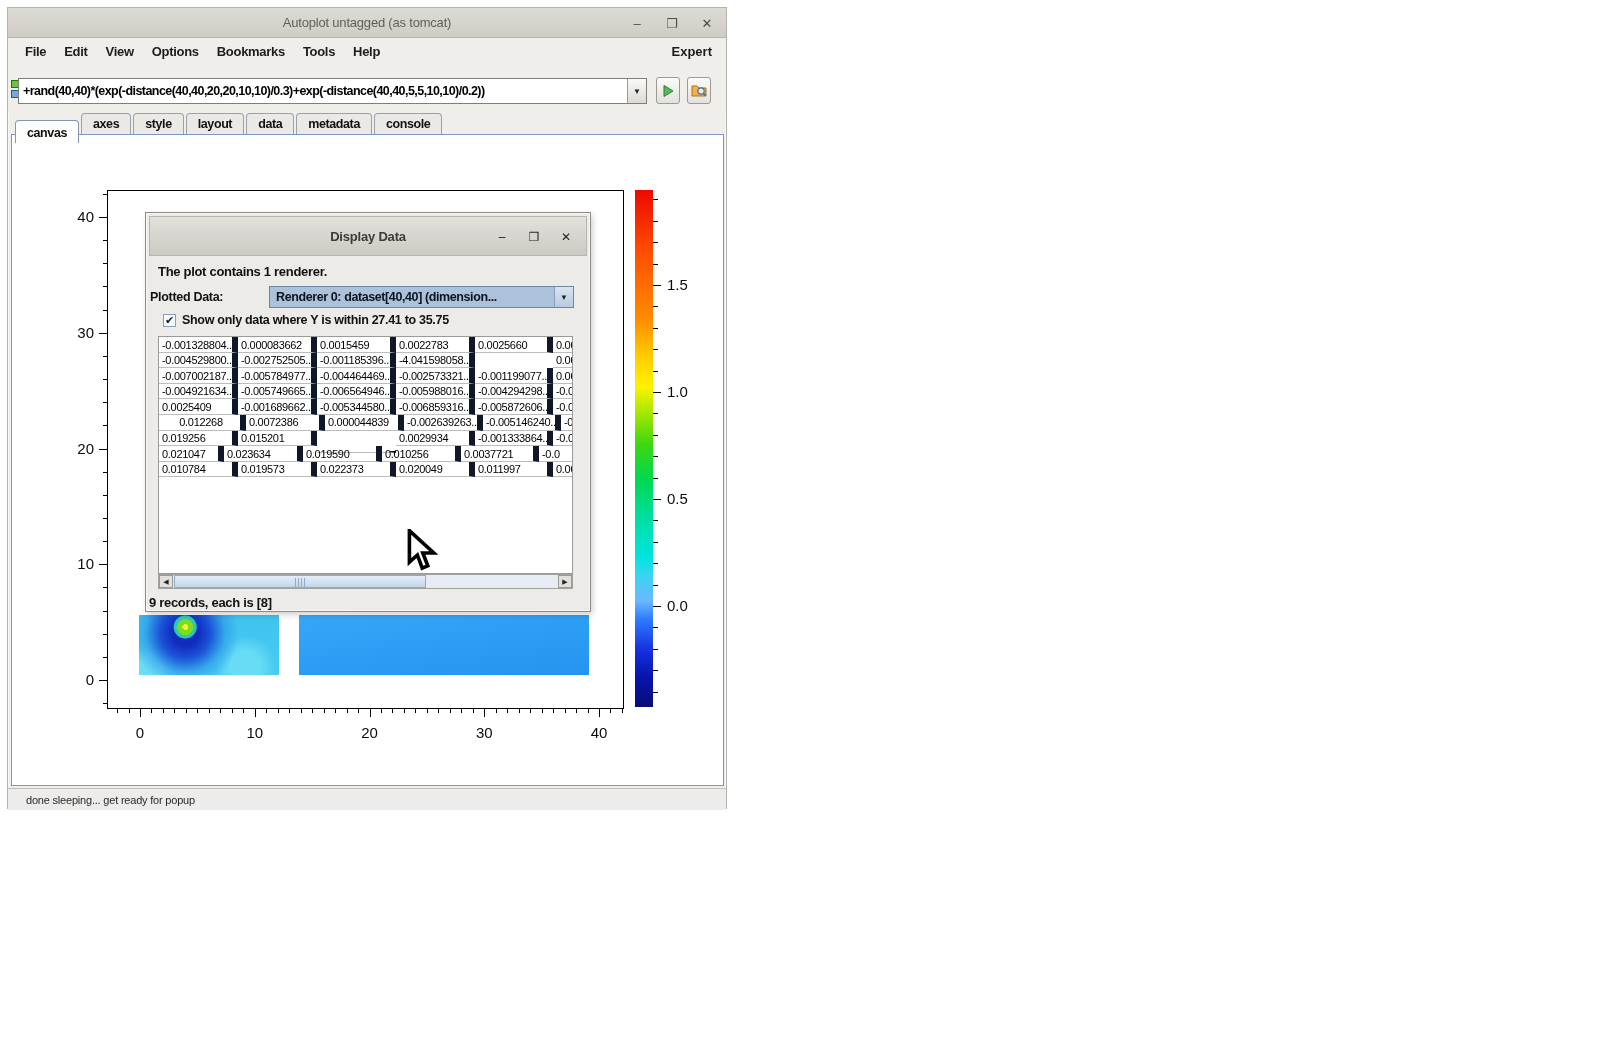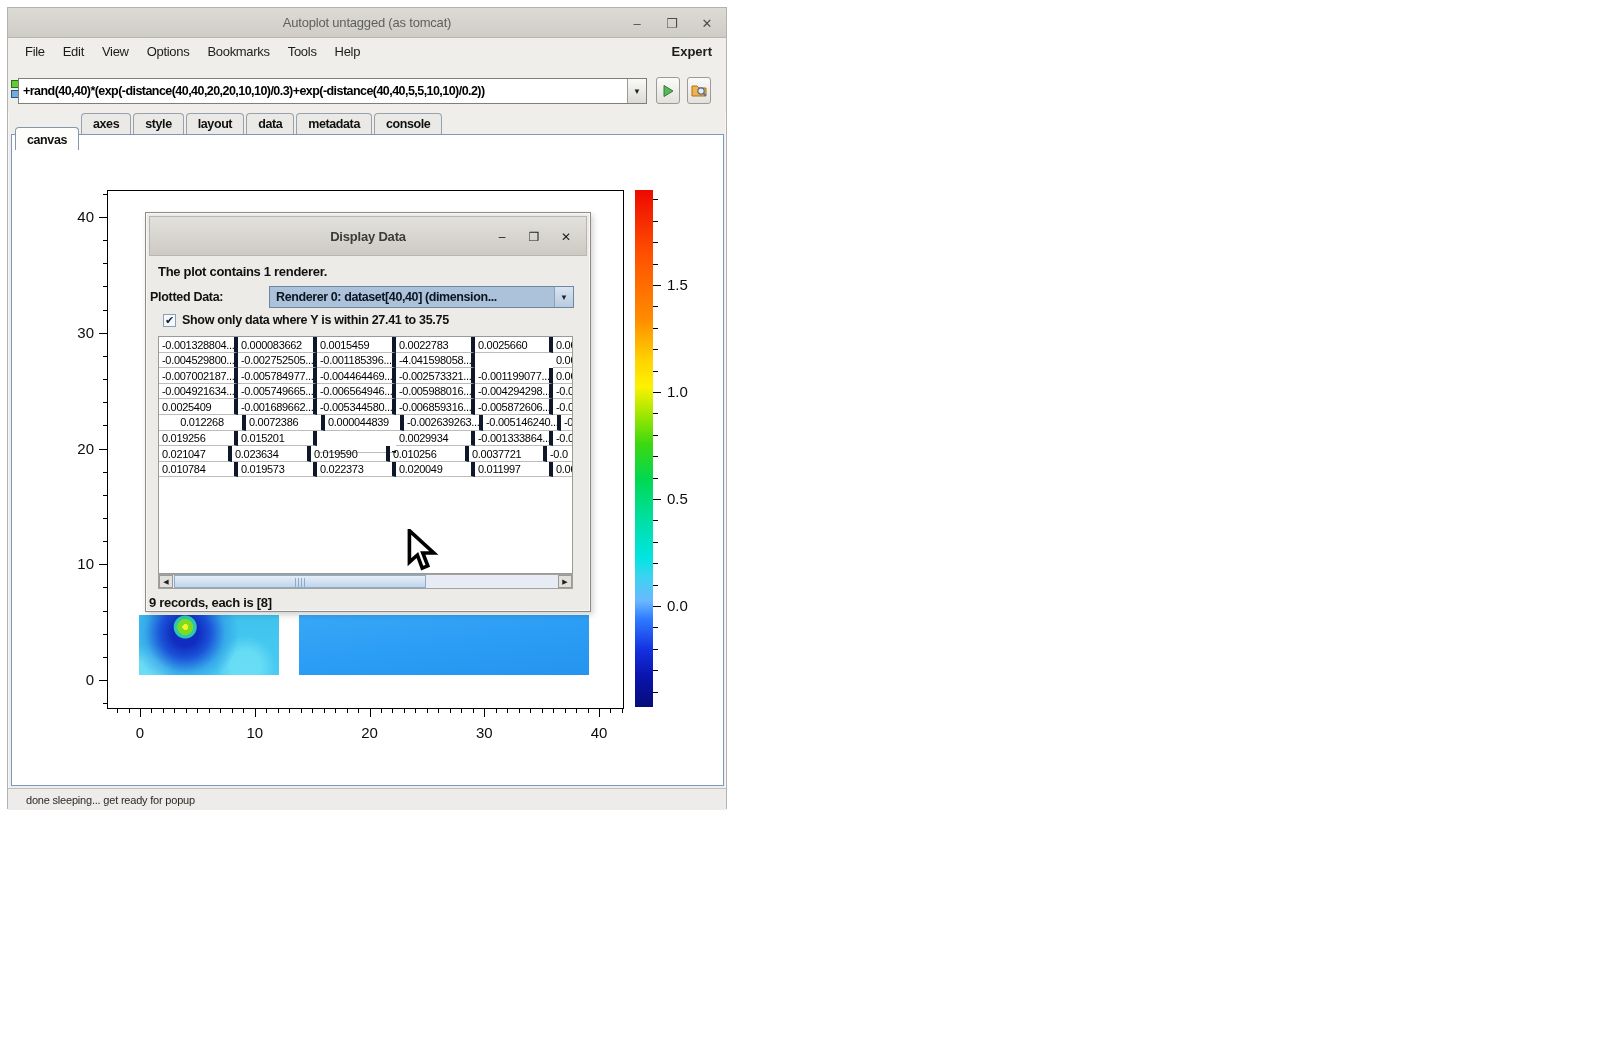--- a/index.html
+++ b/index.html
@@ -13,21 +13,21 @@
   .titlebar { position:absolute; left:0; top:0; width:100%; height:30px;
     background:linear-gradient(#dddbd5,#cfccc6); border-bottom:1px solid #b8b5af;
     display:flex; align-items:center; justify-content:center; }
   .titlebar .title { font-size:13px; color:#5f5f59; letter-spacing:-0.2px;text-align:center; }
   .win-controls { position:absolute; right:12px; top:0; height:30px; display:flex; gap:21px; align-items:center; }
   .win-btn { font-size:13px; color:#4e4e48; width:14px; text-align:center; cursor:default; }
 
   
   .menubar { position:absolute; left:0; top:31px; width:100%; height:25px;
     background:#efeeea; display:flex; align-items:center; padding-left:8px; }
-  .menu-item { font-size:13px; font-weight:normal; color:#1c1c1a; padding:3px 9px; letter-spacing:-0.3px; }
+  .menu-item { font-size:13px; font-weight:bold; color:#1c1c1a; padding:3px 9px; letter-spacing:-0.3px; }
   .menu-expert { margin-left:auto; margin-right:14px; font-size:13px; font-weight:bold; color:#1c1c1a; }
 
   
   .toolbar { position:absolute; left:0; top:56px; width:100%; height:47px; background:#efeeea; }
   .ds-icon { position:absolute; left:3px; top:16px; width:10px; height:20px; }
   .ds-icon .sq1 { position:absolute; left:0; top:0; width:8px; height:8px; background:#64c83c; border:1px solid #2a6e14; }
   .ds-icon .sq2 { position:absolute; left:0; top:10px; width:8px; height:8px; background:#74aadc; border:1px solid #2c567e; }
   .addr-combo { position:absolute; left:10px; top:14px; width:629px; height:26px; display:flex;
     border:1px solid #7e7e7a; background:#fff; }
   .addr-text { flex:1; overflow:hidden; white-space:nowrap; font-size:12.5px; font-weight:bold;
@@ -37,21 +37,21 @@
   .tool-btn { position:absolute; top:13px; width:24px; height:27px; border:1px solid #9a9a96;
     border-radius:3px; background:linear-gradient(#fbfbfa,#e3e1dc); display:flex; align-items:center; justify-content:center; }
   .btn-play { left:648px; }
   .btn-inspect { left:679px; }
 
   
   .tabbar { position:absolute; left:7px; top:103px; height:23px; display:flex; gap:2px; z-index:3; }
   .tab { height:21px; margin-top:2px; padding:3px 11px 0 11px; font-size:12.5px; font-weight:bold;
     letter-spacing:-0.4px; color:#111; background:#eae9e5; border:1px solid #98a2ae; border-bottom:none;
     border-radius:4px 4px 0 0; }
-  .tab.active { height:23px; margin-top:16px; padding-top:5px; background:#fdfdfc; border-color:#8496ab;text-align:center; }
+  .tab.active { height:23px; margin-top:9px; padding-top:5px; background:#fdfdfc; border-color:#8496ab;text-align:center; }
 
   
   .canvas-panel { position:absolute; left:3px; top:126px; width:713px; height:652px;
     background:#fff; border:1px solid #7b99bd; }
 
   
   .plot-frame { position:absolute; left:95px; top:55px; width:517px; height:519px;
     border:1px solid #000; background:#fff; }
   .tick { position:absolute; background:#000; }
   .tick-label { position:absolute; font-size:15px; color:#0c0c0c; }
@@ -94,21 +94,21 @@
     background:#f6f9fc; border:1px solid #87a0b8; font-size:11px; line-height:11px; text-align:center; color:#15202c; }
   .dlg-check-label { position:absolute; left:36px; top:100px; font-size:12.5px; font-weight:bold; color:#111; letter-spacing:-0.3px; }
 
   .tablewrap { position:absolute; left:12px; top:123px; width:415px; height:238px;
     background:#fff; border:1px solid #9a9a96; overflow:hidden; }
   .thead { display:flex; height:18px; }
   .th { flex:none; background:#eceae7; border-right:1px solid #a8a8a4; border-bottom:1px solid #a8a8a4;
     box-shadow:1px 1px 0 #fbfbfa inset; font-size:12px; color:#222; text-align:center; padding-top:2px;
     letter-spacing:-0.3px; }
   .trow { display:flex; height:15.6px; }
-  .td { flex:none; border-right:4px solid #0f172a; border-bottom:1px solid #bdbdbb;
+  .td { flex:none; border-right:6px solid #0f172a; border-bottom:1px solid #bdbdbb;
     font-size:11px; color:#000; padding:1.5px 0 0 3px; overflow:hidden; white-space:nowrap; letter-spacing:-0.3px; }
 
   .hscroll { position:absolute; left:12px; top:361px; width:415px; height:15px;
     background:#e7ecf4; border:1px solid #a2a29e; display:flex; }
   .scroll-arrow { width:14px; height:13px; background:#e2e0db; border:1px solid #9a9a96;
     font-size:7px; color:#222; text-align:center; line-height:12px; flex:none; }
   .scroll-thumb { position:absolute; left:15px; top:0; width:252px; height:13px;
     background:linear-gradient(#e4eefa,#c3d5ea); border:1px solid #8fabca; }
   .thumb-grip { position:absolute; left:50%; top:2px; margin-left:-5px; width:10px; height:9px;
     background:repeating-linear-gradient(90deg,#8fabca 0 1px,rgba(0,0,0,0) 1px 3px); }
@@ -371,21 +371,21 @@
             </div>
             <div class="trow">
               <div class="td" style="width: 79px;">0.019256</div>
               <div class="td" style="width: 79px;">0.015201</div>
               <div class="td" style="width: 79px; margin-top: 20px;">0.0082369</div>
               <div class="td" style="width: 79px;">0.0029934</div>
               <div class="td" style="width: 78px;">-0.001333864...</div>
               <div class="td" style="width: 40px;">-0.0</div>
             </div>
             <div class="trow">
-              <div class="td" style="width: 73px;">0.021047</div>
+              <div class="td" style="width: 65px;">0.021047</div>
               <div class="td" style="width: 79px;">0.023634</div>
               <div class="td" style="width: 79px;">0.019590</div>
               <div class="td" style="width: 79px;">0.010256</div>
               <div class="td" style="width: 78px;">0.0037721</div>
               <div class="td" style="width: 40px;">-0.0</div>
             </div>
             <div class="trow">
               <div class="td" style="width: 79px;">0.010784</div>
               <div class="td" style="width: 79px;">0.019573</div>
               <div class="td" style="width: 79px;">0.022373</div>

